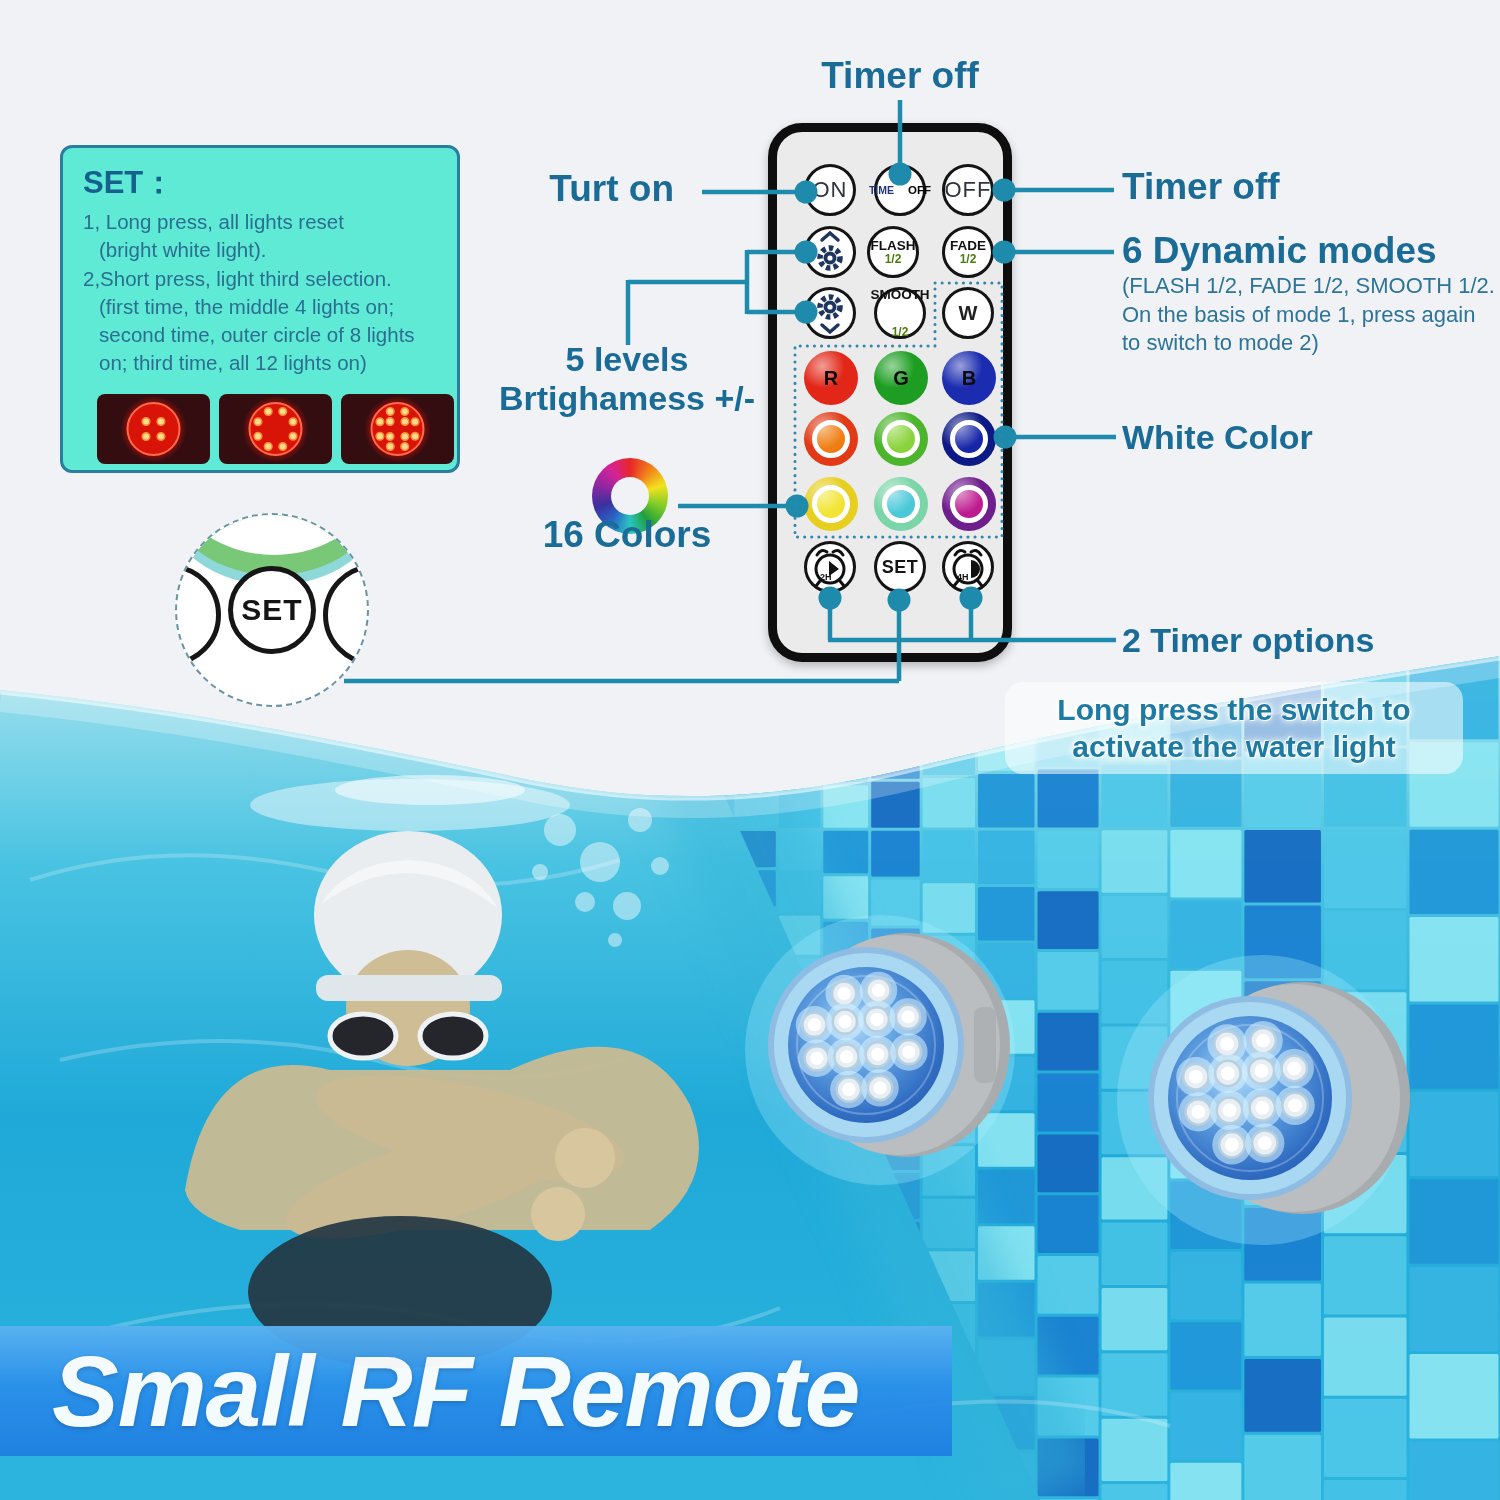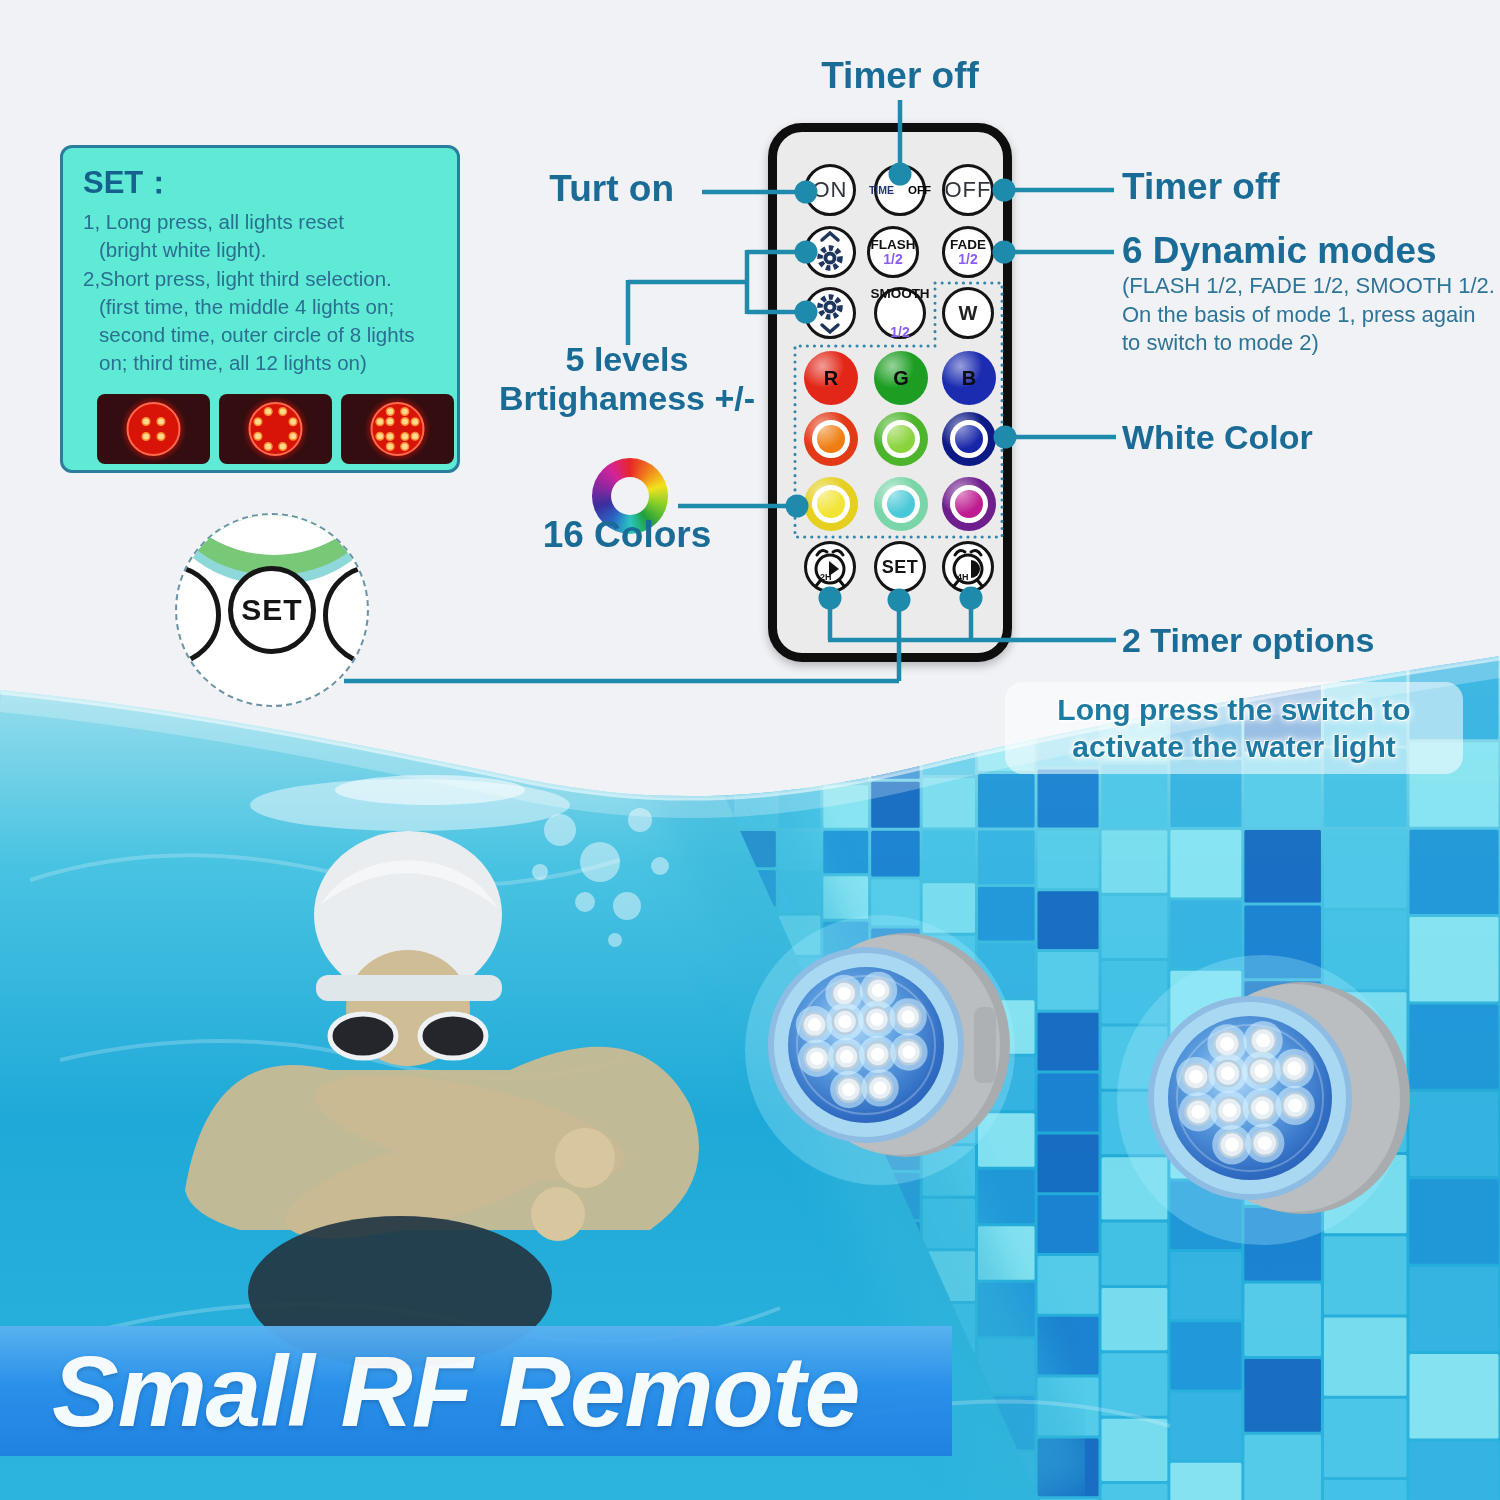--- a/index.html
+++ b/index.html
@@ -31,21 +31,21 @@
     font-size:30px;font-weight:600;color:#141414;letter-spacing:1px;background:#fff;}
 
   
   #remote{position:absolute;left:768px;top:123px;width:244px;height:539px;background:#ebebeb;
     border:9px solid #0e0e0e;border-radius:34px;box-sizing:border-box;
     box-shadow:0 4px 10px rgba(0,0,0,0.25);}
   .rbtn{position:absolute;width:52px;height:52px;border:3px solid #141414;border-radius:50%;background:#fff;
     box-sizing:border-box;display:flex;flex-direction:column;align-items:center;justify-content:center;text-align:center;}
   .rbtn .t-on{font-size:22px;color:#30343c;font-weight:500;letter-spacing:1px;}
   .rbtn .t-mode1{font-size:13.5px;font-weight:700;color:#111;line-height:1.02;}
-  .rbtn .t-mode2{font-size:14px;font-weight:700;color:#8b5cf6;line-height:1.02;}
+  .rbtn .t-mode2{font-size:12px;font-weight:700;color:#4d7c0f;line-height:1.02;}
   .rbtn .t-w{font-size:20px;font-weight:600;color:#222;}
   .rbtn .t-set{font-size:18px;font-weight:600;color:#141414;letter-spacing:.5px;}
   .timeoff{display:flex;flex-direction:row;align-items:baseline;gap:14px;}
   .timeoff .tm{font-size:10.5px;font-weight:700;color:#26357a;}
   .timeoff .of{font-size:11.5px;font-weight:800;color:#000;}
   .ball{position:absolute;width:54px;height:54px;border-radius:50%;}
   .ball .gloss{position:absolute;inset:0;border-radius:50%;
     background:radial-gradient(circle at 34% 28%, rgba(255,255,255,.55), rgba(255,255,255,0) 42%);}
   .ball .lab{position:absolute;inset:0;display:flex;align-items:center;justify-content:center;
     font-size:20px;font-weight:700;color:#0c0c0c;}

